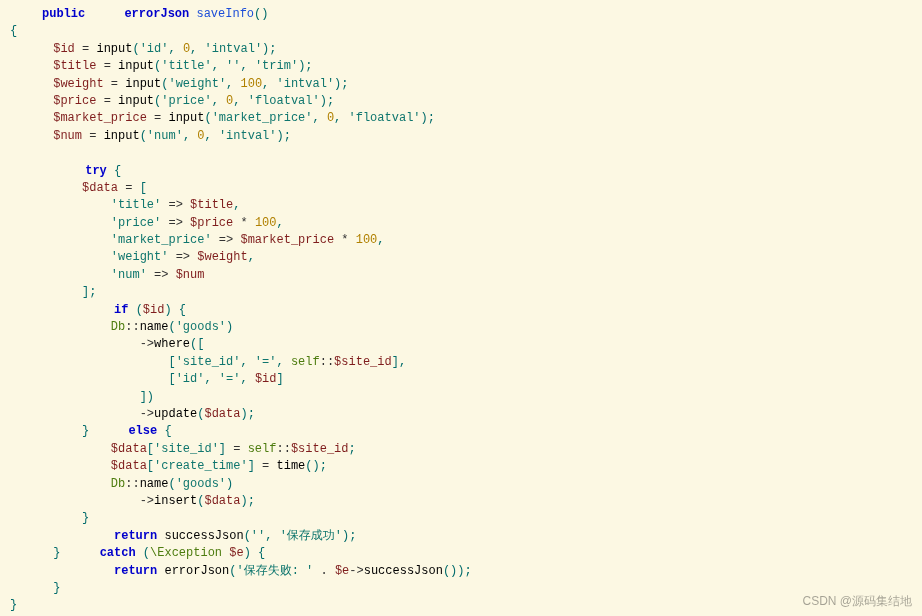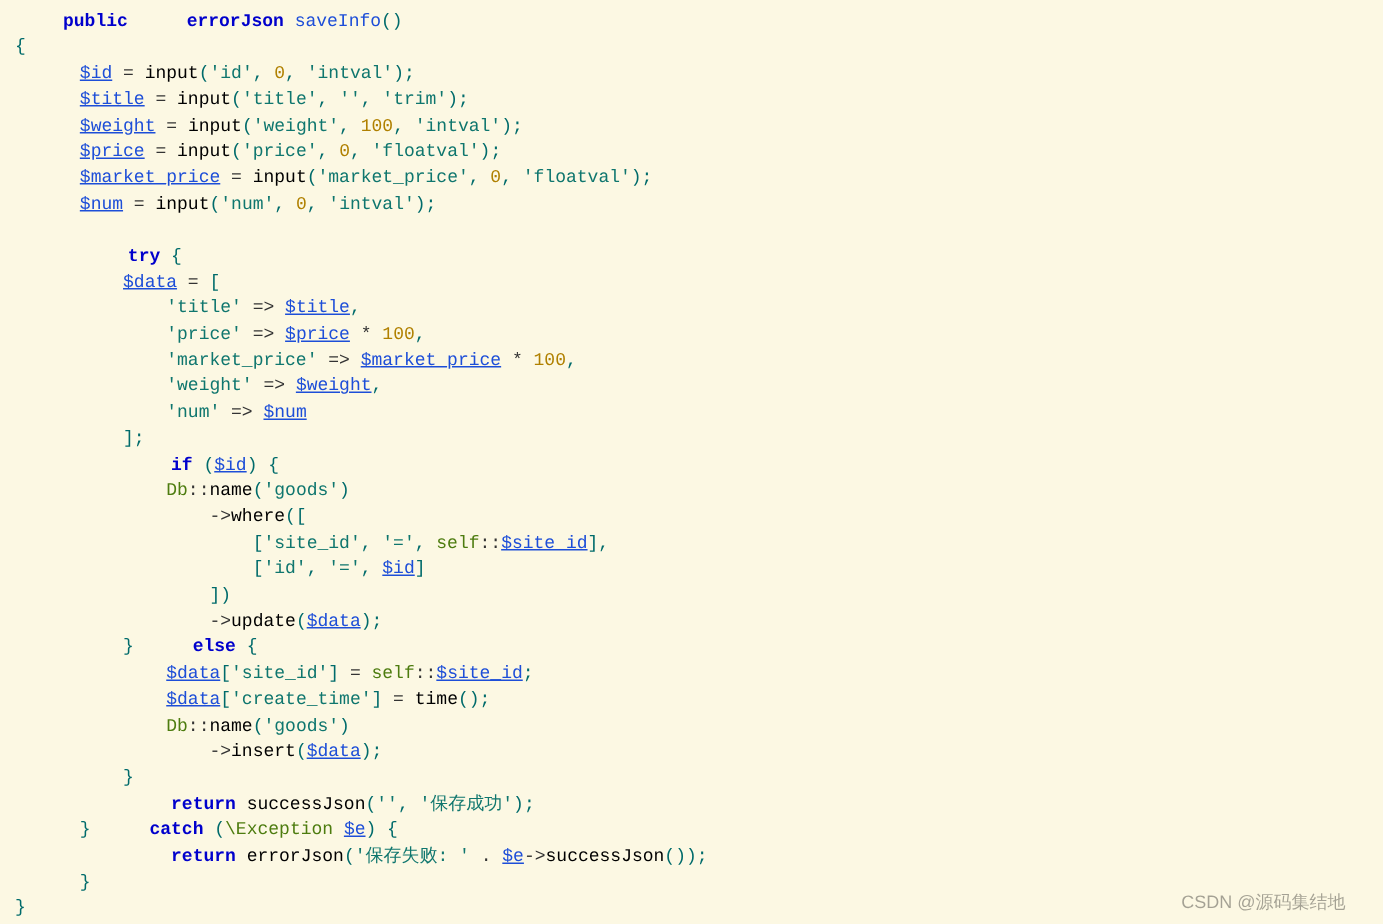--- a/index.html
+++ b/index.html
@@ -15,31 +15,31 @@
     box-sizing: border-box;
     position: relative;
   }
   pre {
     margin: 0;
     white-space: pre;
     font-family: inherit;
   }
   .kw { color: #0000cc; font-weight: bold; margin-left: 32px; }      
   .fn { color: #1d4ed8; }                           
-  .var { color: #1d4ed8; text-decoration: underline; }                          
+  .var { color: #7f1d1d; }                          
   .str { color: #0f766e; }                          
   .num { color: #b08000; }                          
   .op { color: #333; }                              
   .punct { color: #006b6b; }                       
   .cls { color: #4d7c0f; }                       
   .call { color: #000000; text-align: right; }                          
   .watermark {
     position: absolute;
     bottom: 6px;
-    right: 25px;
+    right: 10px;
     color: rgba(0,0,0,0.35);
     font-family: Arial, sans-serif;
     font-size: 12px;
   }
 </style>
 </head>
 <body>
 
 <pre><span class="kw">public</span> <span class="kw">errorJson</span> <span class="fn">saveInfo</span><span class="punct">()</span>
 <span class="punct">{</span>

